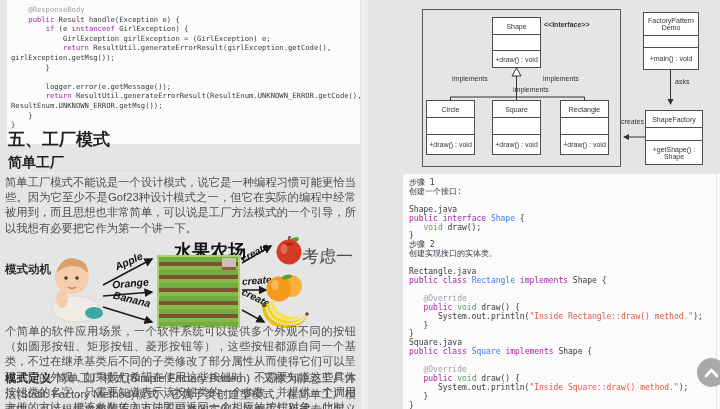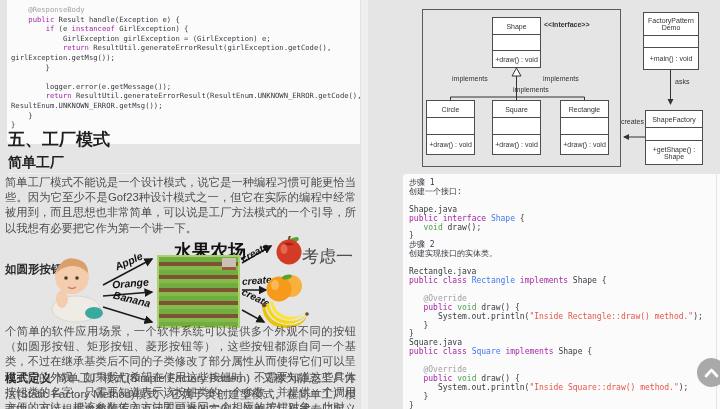--- a/index.html
+++ b/index.html
@@ -66,21 +66,21 @@
 
     <div class="codeblock" id="left-code"><div class="code-line"><span class="tok-ann">    @ResponseBody</span></div><div class="code-line"><span class="tok-pl">    </span><span class="tok-kw">public</span><span class="tok-pl"> Result handle(Exception e) {</span></div><div class="code-line"><span class="tok-pl">        </span><span class="tok-kw">if</span><span class="tok-pl"> (e </span><span class="tok-kw">instanceof</span><span class="tok-pl"> GirlException) {</span></div><div class="code-line"><span class="tok-pl">            GirlException girlException = (GirlException) e;</span></div><div class="code-line"><span class="tok-pl">            </span><span class="tok-kw">return</span><span class="tok-pl"> ResultUtil.generateErrorResult(girlException.getCode(),</span></div><div class="code-line"><span class="tok-pl">girlException.getMsg());</span></div><div class="code-line"><span class="tok-pl">        }</span></div><div class="code-line">&nbsp;</div><div class="code-line"><span class="tok-pl">        logger.error(e.getMessage());</span></div><div class="code-line"><span class="tok-pl">        </span><span class="tok-kw">return</span><span class="tok-pl"> ResultUtil.generateErrorResult(ResultEnum.UNKNOWN_ERROR.getCode(),</span></div><div class="code-line"><span class="tok-pl">ResultEnum.UNKNOWN_ERROR.getMsg());</span></div><div class="code-line"><span class="tok-pl">    }</span></div><div class="code-line"><span class="tok-pl">}</span></div></div>
 
     <div class="abs h2">五、工厂模式</div>
     <div class="abs h3">简单工厂</div>
 
     <div class="abs para p1">简单工厂模式不能说是一个设计模式，说它是一种编程习惯可能更恰当些。因为它至少不是Gof23种设计模式之一，但它在实际的编程中经常被用到，而且思想也非常简单，可以说是工厂方法模式的一个引导，所以我想有必要把它作为第一个讲一下。</div>
 
 
     <div class="abs figure">
-      <span class="motive">如圆形按钮</span>
+      <span class="motive">模式动机</span>
 
       <svg class="abs" style="left:50px;top:14px;" width="58" height="80" viewBox="0 0 58 80">
         <ellipse cx="26" cy="62" rx="24" ry="13" fill="#efece6" stroke="#ddd6cc" stroke-width="1"></ellipse>
         <ellipse cx="44" cy="66" rx="9" ry="6" fill="#3aa9a0"></ellipse>
         <circle cx="22" cy="30" r="17" fill="#f3cdae"></circle>
         <path d="M6,26 Q12,8 26,12 Q38,14 38,26 Q30,18 22,19 Q12,20 6,26 Z" fill="#d9a06b"></path>
         <circle cx="16" cy="31" r="1.8" fill="#4b3a2e"></circle>
         <circle cx="27" cy="31" r="1.8" fill="#4b3a2e"></circle>
         <path d="M18,40 Q22,43 26,40" stroke="#c77" stroke-width="1.5" fill="none"></path>
         <ellipse cx="12" cy="52" rx="6" ry="9" fill="#f3cdae"></ellipse>

